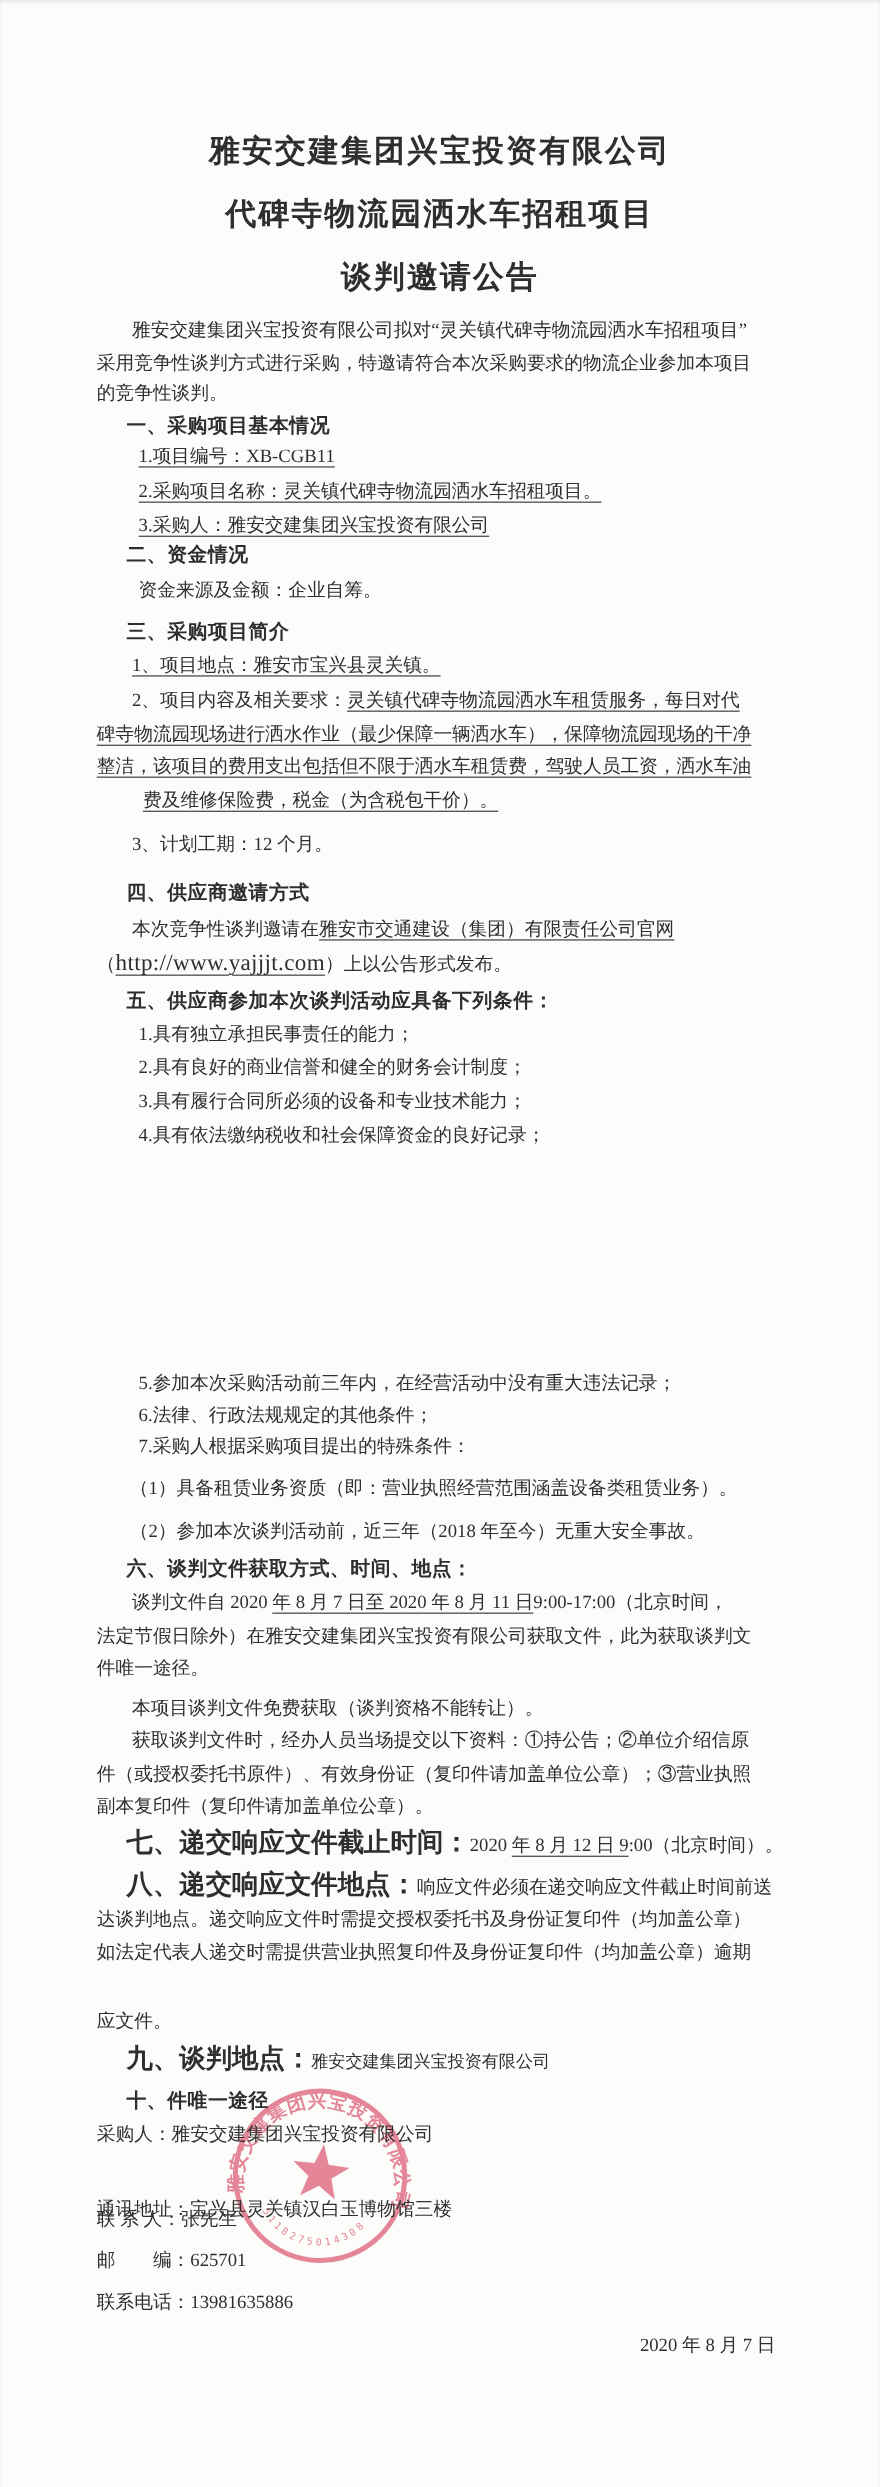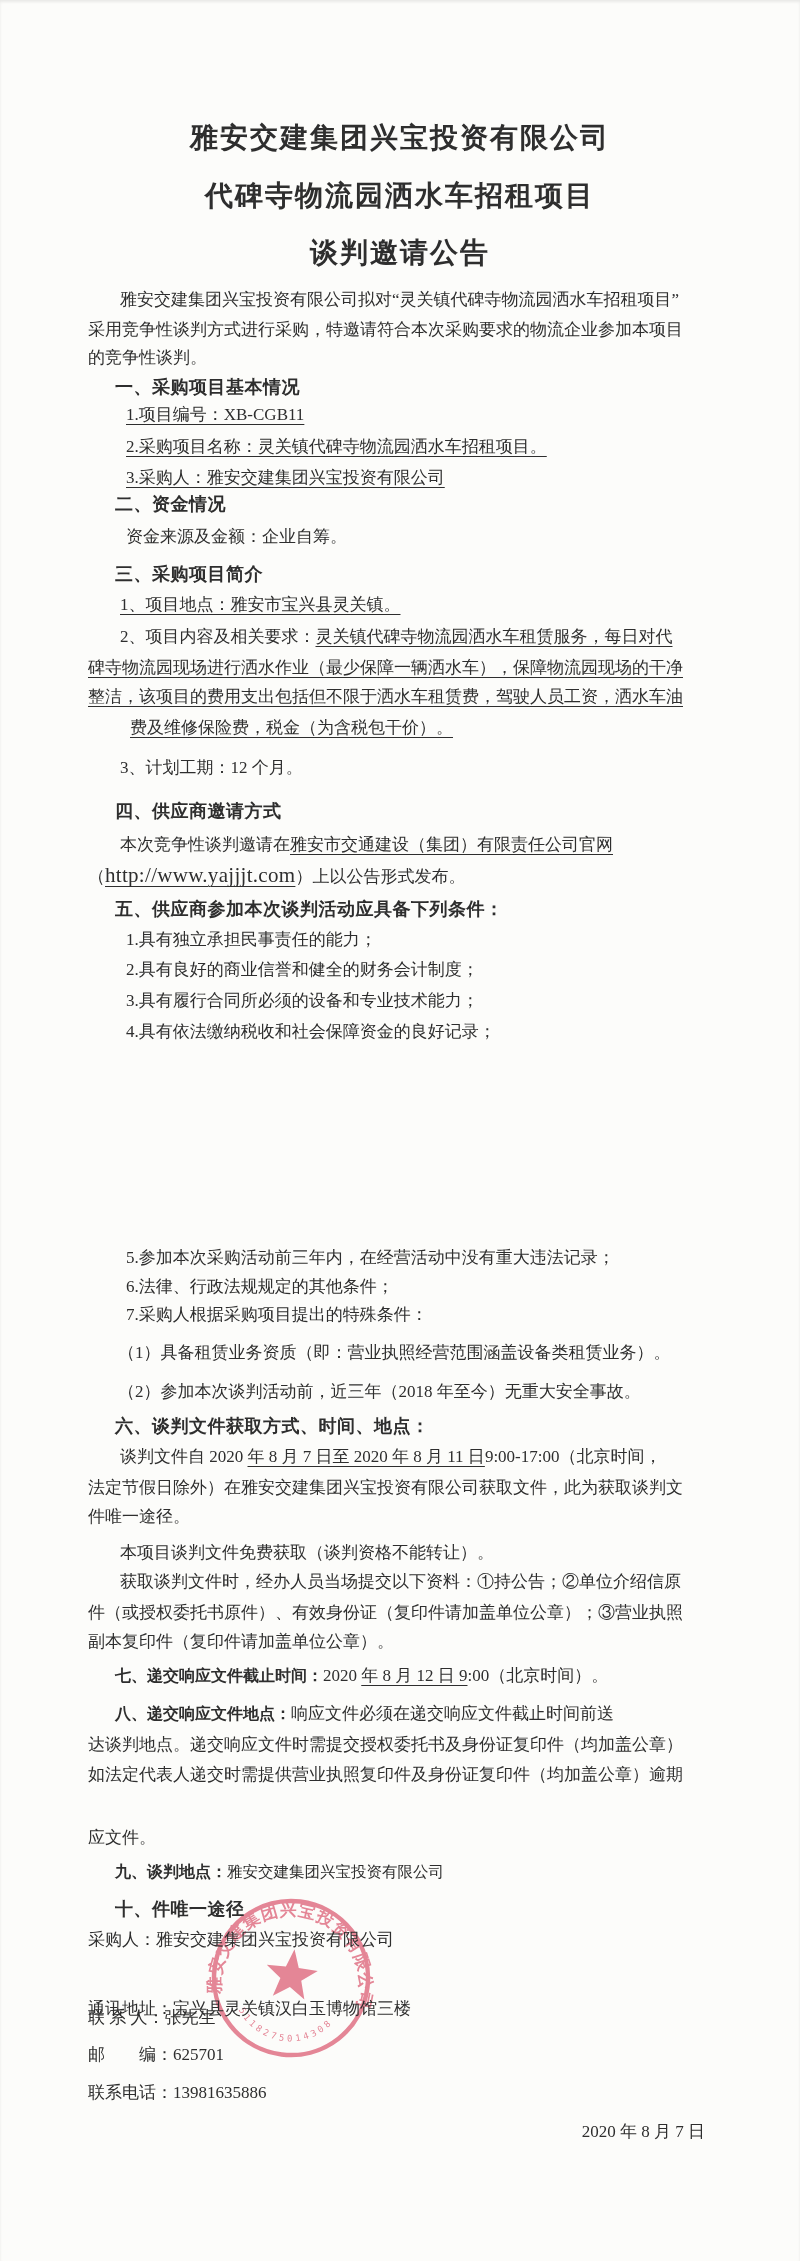--- a/index.html
+++ b/index.html
@@ -8,21 +8,21 @@
     background:#fcfcfa;overflow:hidden;
     font-family:"Liberation Serif","DejaVu Serif",serif;
     color:#2e2e2e;
     box-shadow:inset 0 2px 3px rgba(0,0,0,0.08);
   }
   .line{position:absolute;white-space:nowrap;font-size:17px;line-height:26px;}
   .line.title{left:0;width:100%;text-align:center;font-size:28px;font-weight:bold;letter-spacing:2px;}
   .line.h{font-size:18px;font-weight:bold;letter-spacing:0.5px;
     font-family:"Liberation Sans","DejaVu Sans",sans-serif;}
   .line.right{right:95px;}
-  .seg.b{font-weight:bold;font-size:16px;font-family:Liberation Serif, serif;}
+  .seg.b{font-weight:bold;font-size:24px;font-family:Liberation Serif, serif;}
   .seg.u{text-decoration:underline;text-underline-offset:4px;text-decoration-thickness:1px;}
   .seg.m{font-family:Liberation Serif, serif;font-size:21px;letter-spacing:0.3px;}
   .seg.sm{font-size:15.5px;}
   .seal{position:absolute;left:203px;top:1890px;pointer-events:none;}
 </style>
 </head>
 <body>
 
 <div class="page">
 

